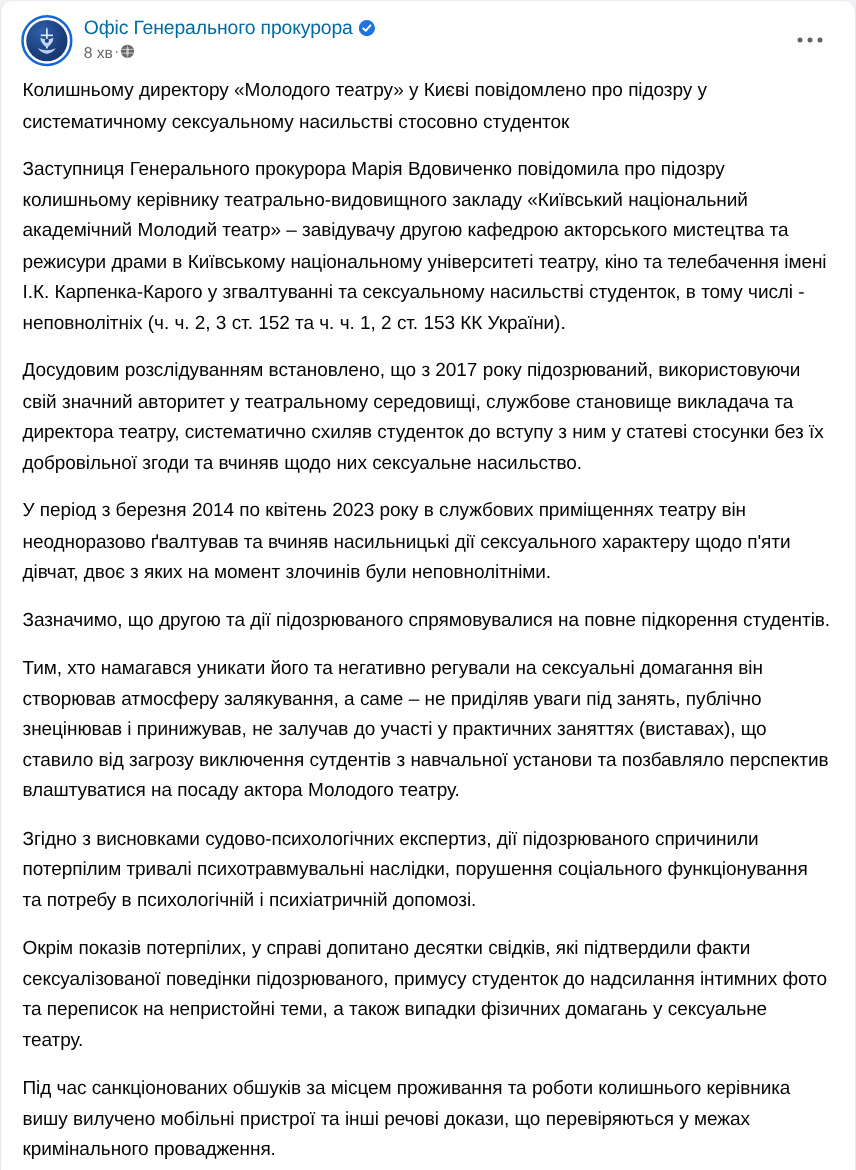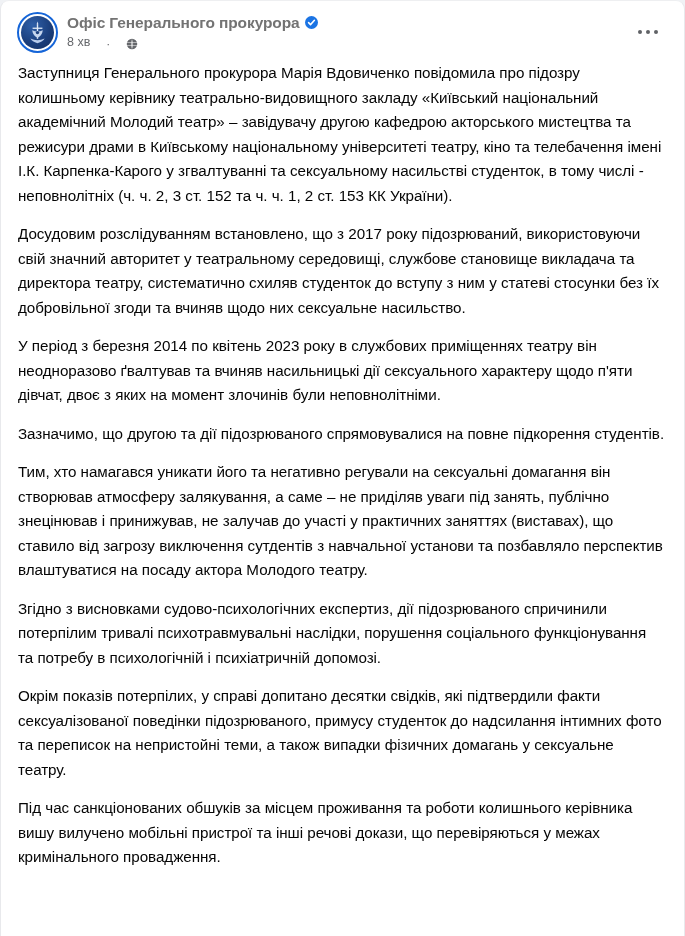--- a/index.html
+++ b/index.html
@@ -74,35 +74,35 @@
     padding-top: 1px;
   }
   .name-row {
     display: flex;
     align-items: center;
     gap: 5px;
     line-height: 19px;
   }
   .page-name {
     font-size: 15.5px;
-    font-weight: bold;
-    color: #737373;
+    font-weight: normal;
+    color: #0369a1;
     letter-spacing: -0.1px;
     white-space: nowrap;
   }
   .verified-badge {
     width: 13px;
     height: 13px;
     flex: 0 0 13px;
     display: block;
   }
   .meta-row {
     display: flex;
-    align-items: flex-end;
-    gap: 16px;
+    align-items: flex-start;
+    gap: 1px;
     margin-top: 3px;
     font-size: 12.5px;
     color: #65676b;
     line-height: 15px;
   }
   .meta-time { white-space: nowrap; }
   .meta-dot { color: #65676b; font-size: 12px; line-height: 12px; }
   .globe-icon { width: 12px; height: 12px; display: block; }
 
   .menu-button {
@@ -182,20 +182,21 @@
     </div>
 
     <div class="menu-button" title="more">
       <span></span>
       <span></span>
       <span></span>
     </div>
   </div>
 
   <div class="post-body">
+    <p>Колишньому директору «Молодого театру» у Києві повідомлено про підозру у систематичному сексуальному насильстві стосовно студенток</p>
     <p>Заступниця Генерального прокурора Марія Вдовиченко повідомила про підозру колишньому керівнику театрально-видовищного закладу «Київський національний академічний Молодий театр» – завідувачу другою кафедрою акторського мистецтва та режисури драми в Київському національному університеті театру, кіно та телебачення імені І.К. Карпенка-Карого у згвалтуванні та сексуальному насильстві студенток, в тому числі - неповнолітніх (ч. ч. 2, 3 ст. 152 та ч. ч. 1, 2 ст. 153 КК України).</p>
     <p>Досудовим розслідуванням встановлено, що з 2017 року підозрюваний, використовуючи свій значний авторитет у театральному середовищі, службове становище викладача та директора театру, систематично схиляв студенток до вступу з ним у статеві стосунки без їх добровільної згоди та вчиняв щодо них сексуальне насильство.</p>
     <p>У період з березня 2014 по квітень 2023 року в службових приміщеннях театру він неодноразово ґвалтував та вчиняв насильницькі дії сексуального характеру щодо п'яти дівчат, двоє з яких на момент злочинів були неповнолітніми.</p>
     <p>Зазначимо, що другою та дії підозрюваного спрямовувалися на повне підкорення студентів.</p>
     <p>Тим, хто намагався уникати його та негативно регували на сексуальні домагання він створював атмосферу залякування, а саме – не приділяв уваги під занять, публічно знецінював і принижував, не залучав до участі у практичних заняттях (виставах), що ставило від загрозу виключення сутдентів з навчальної установи та позбавляло перспектив влаштуватися на посаду актора Молодого театру.</p>
     <p>Згідно з висновками судово-психологічних експертиз, дії підозрюваного спричинили потерпілим тривалі психотравмувальні наслідки, порушення соціального функціонування та потребу в психологічній і психіатричній допомозі.</p>
     <p>Окрім показів потерпілих, у справі допитано десятки свідків, які підтвердили факти сексуалізованої поведінки підозрюваного, примусу студенток до надсилання інтимних фото та переписок на непристойні теми, а також випадки фізичних домагань у сексуальне театру.</p>
     <p>Під час санкціонованих обшуків за місцем проживання та роботи колишнього керівника вишу вилучено мобільні пристрої та інші речові докази, що перевіряються у межах кримінального провадження.</p>
 
   </div>

